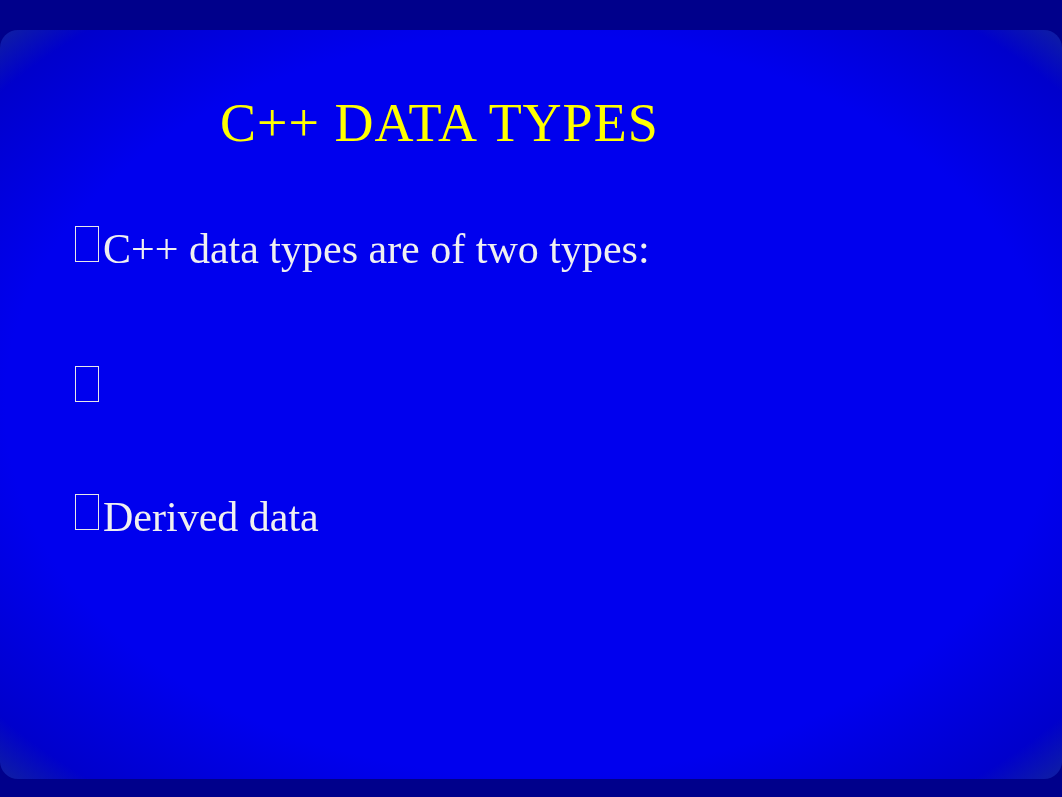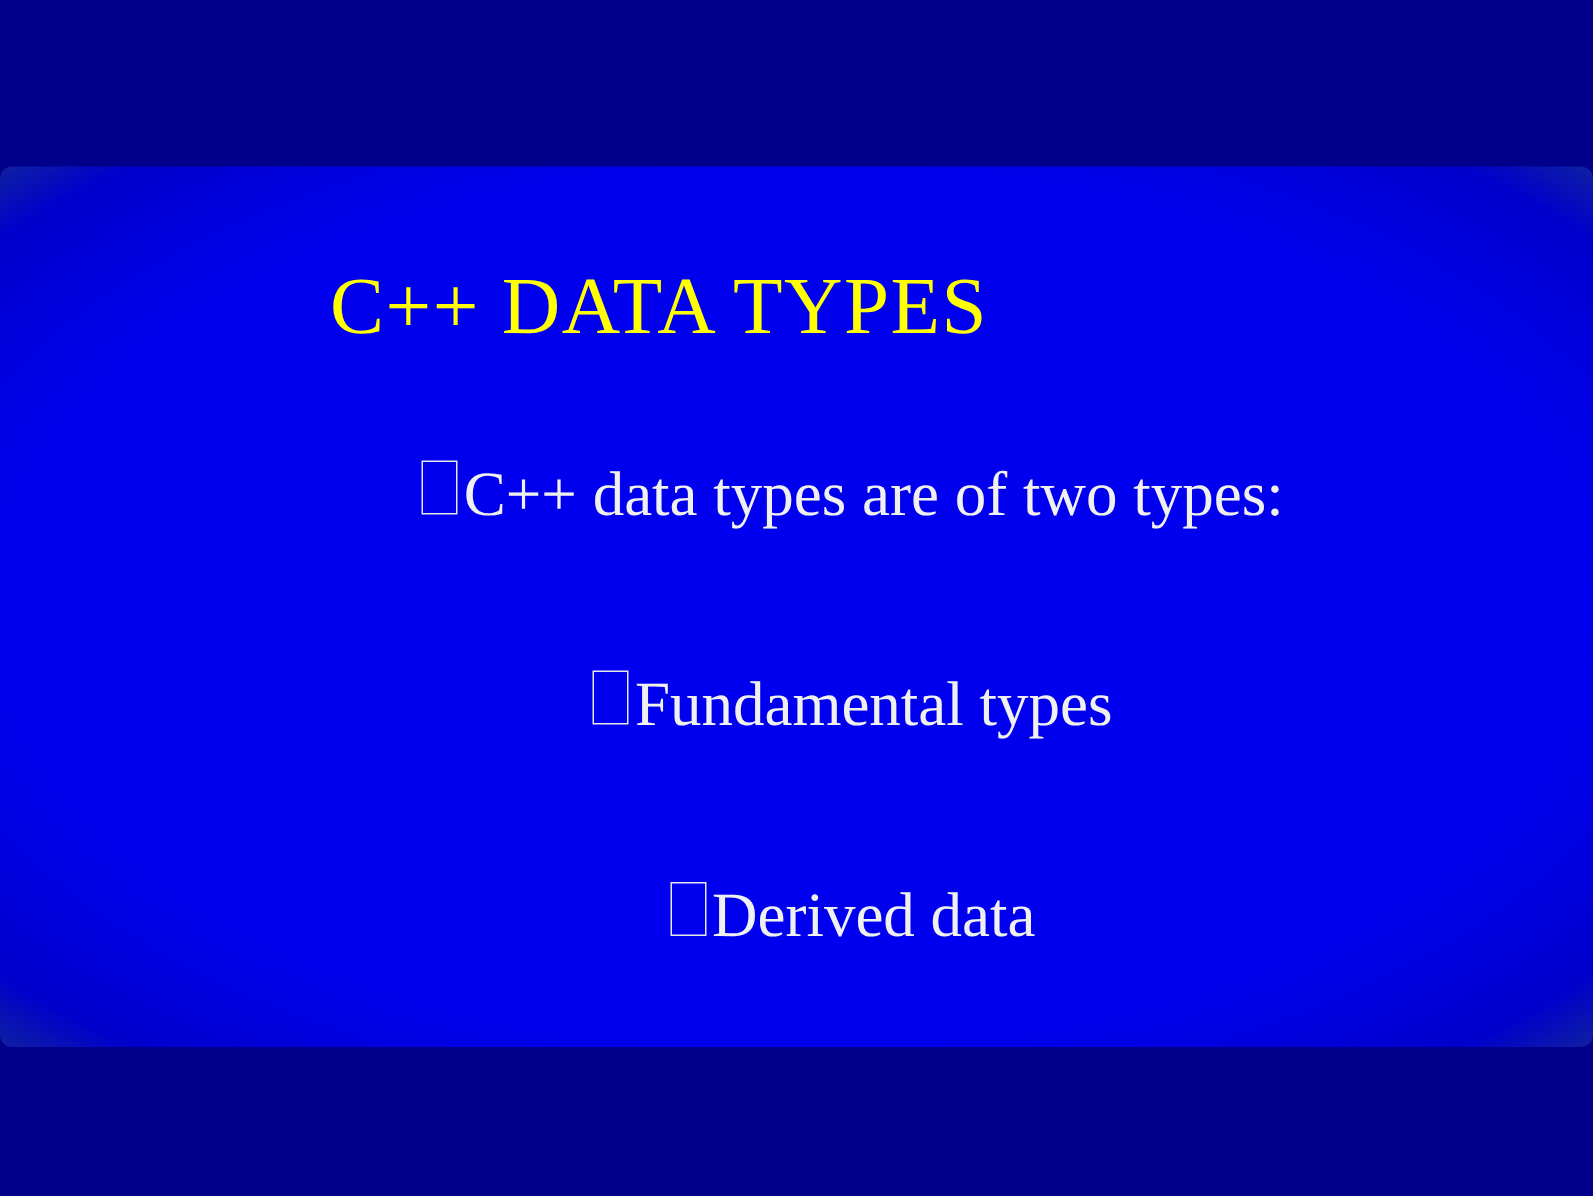--- a/index.html
+++ b/index.html
@@ -11,23 +11,23 @@
       width: 1062px;
       height: 797px;
       background: #00008b;
       display: flex;
       align-items: center;
       justify-content: center;
       font-family: Georgia, 'Times New Roman', serif;
     }
     .slide {
       width: 1062px;
-      height: 587px;
+      height: 749px;
       background: radial-gradient(ellipse at center, #0000ee 0%, #0000ee 70%, #0000cc 92%, #1020a0 100%);
-      border-radius: 8px;
+      border-radius: 18px;
       position: relative;
       padding: 0;
       margin-top: 12px;
     }
     .title {
       color: #ffff00;
       font-size: 54px;
       font-weight: normal;
       text-align: left;
       padding-top: 62px;
@@ -35,21 +35,20 @@
       letter-spacing: 1px;
     }
     .content {
       padding-left: 75px;
       padding-top: 70px;
     }
     .bullet-item {
       display: flex;
       align-items: flex-start;
       margin-bottom: 90px;
-      justify-content: center;
     }
     .bullet-marker {
       color: #e8e8e8;
       font-size: 28px;
       width: 24px;
       flex-shrink: 0;
       margin-top: 2px;
       line-height: 1;
       font-family: monospace;
       border: 1px solid #e8e8e8;
@@ -70,20 +69,19 @@
 
 <div class="slide">
   <h1 class="title">C++ DATA TYPES</h1>
   <div class="content">
     <div class="bullet-item">
       <span class="bullet-marker"></span>
       <span class="bullet-text">C++ data types are of two types:</span>
     </div>
     <div class="bullet-item">
       <span class="bullet-marker"></span>
-      <span class="bullet-text">Fundamental types</span>
     </div>
     <div class="bullet-item">
       <span class="bullet-marker"></span>
       <span class="bullet-text">Derived data</span>
     </div>
   </div>
 </div>
 
 </body></html>

